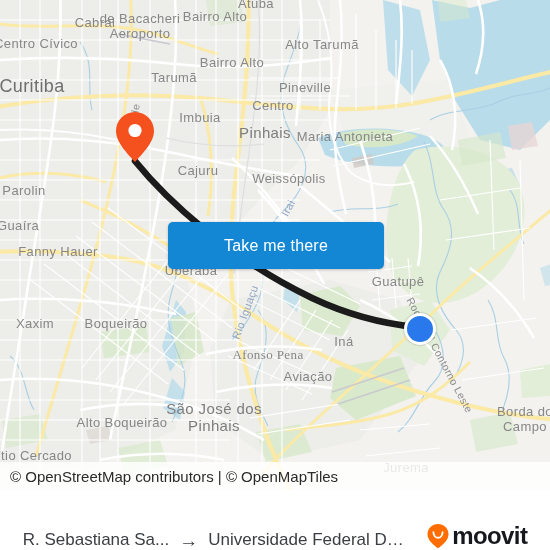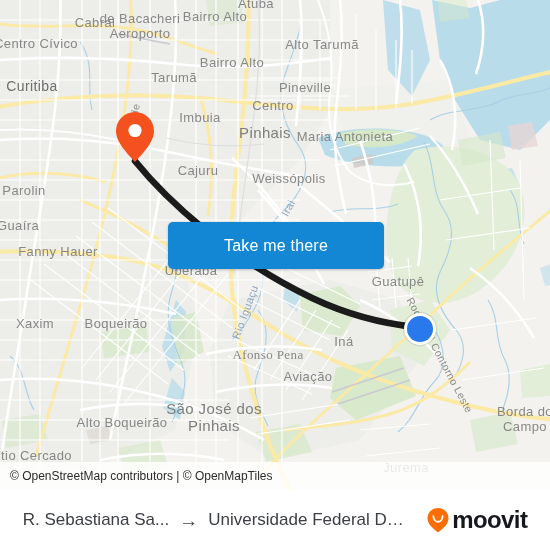--- a/index.html
+++ b/index.html
@@ -8,39 +8,39 @@
 
   
   #map{position:absolute;left:0;top:0;width:550px;height:490px;overflow:hidden;background:#f2f1ee;}
   #map svg{position:absolute;left:0;top:0;}
 
   .maplabel{position:absolute;color:#8d8d8d;font-family:"Liberation Sans",sans-serif;
             font-size:11px;white-space:nowrap;letter-spacing:.4px;
             transform:translate(-50%,-50%);pointer-events:none;}
   .maplabel.big{font-size:15px;color:#7d7d7d;}
   .maplabel.mid{font-size:13px;color:#878787;}
-  .maplabel.city{font-size:14px;color:#6f6f6f;}
+  .maplabel.city{font-size:18px;color:#6f6f6f;}
   .maplabel.two{line-height:1.15;text-align:center;white-space:normal;}
   .maplabel.water{color:#8fa6c4;font-size:11px;}
   .maplabel.road{color:#8e8e8e;font-size:10.5px;}
 
   
   #take-me-there{position:absolute;left:168px;top:222px;width:216px;height:47px;
      background:#1387d4;color:#fff;border:none;border-radius:5px;
      font-family:"Liberation Sans",sans-serif;font-size:16px;letter-spacing:.2px;
      cursor:pointer;box-shadow:0 1px 3px rgba(0,0,0,.22);}
 
   
   #attribution{position:absolute;left:0;bottom:0;width:550px;height:28px;
      background:rgba(255,255,255,.82);display:flex;align-items:center;
-     font-size:12px;color:#2b2b2b;padding-left:10px;box-sizing:border-box;}
+     font-size:15px;color:#2b2b2b;padding-left:10px;box-sizing:border-box;}
 
   
   #footer{position:absolute;left:0;top:490px;width:550px;height:60px;background:#fff;
-     display:flex;align-items:center;justify-content:center;gap:10px;}
+     display:flex;align-items:flex-end;justify-content:center;gap:10px;}
   .foot-text{font-size:17px;color:#3b3e42;font-family:"Liberation Sans",sans-serif;
      max-width:170px;overflow:hidden;text-overflow:ellipsis;white-space:nowrap;}
   .arrow{font-size:19px;color:#3b3e42;line-height:1;}
   #moovit-logo{display:flex;align-items:center;gap:2px;margin-left:8px;}
   #moovit-wordmark{font-size:24px;font-weight:bold;color:#16181d;letter-spacing:-.6px;}
 </style>
 </head>
 <body>
 
 <div id="app">

